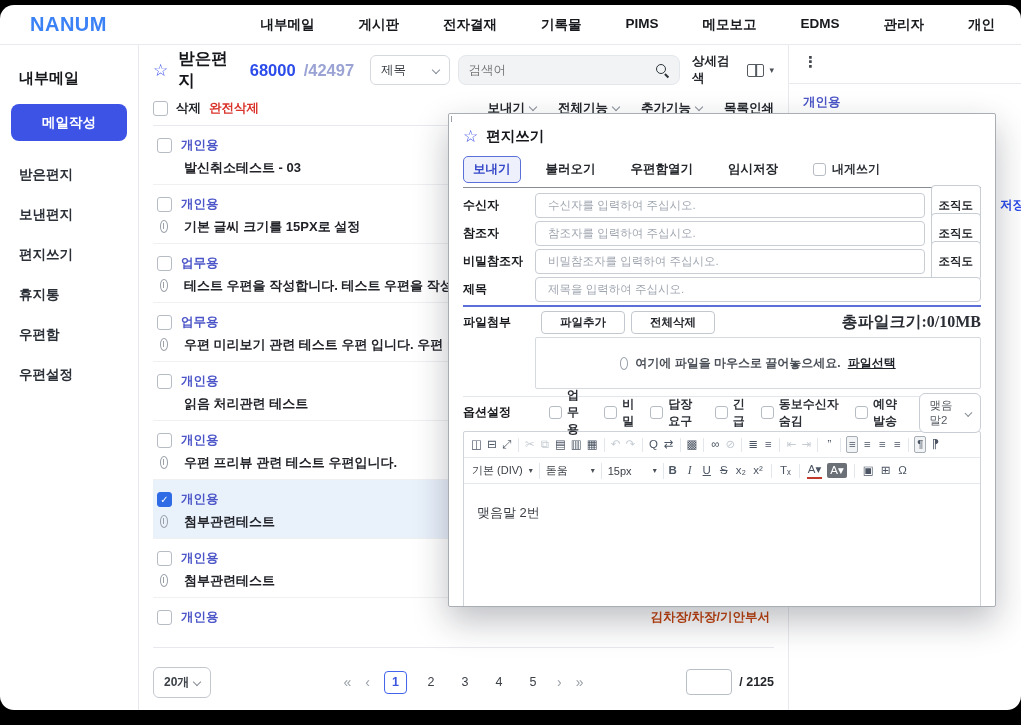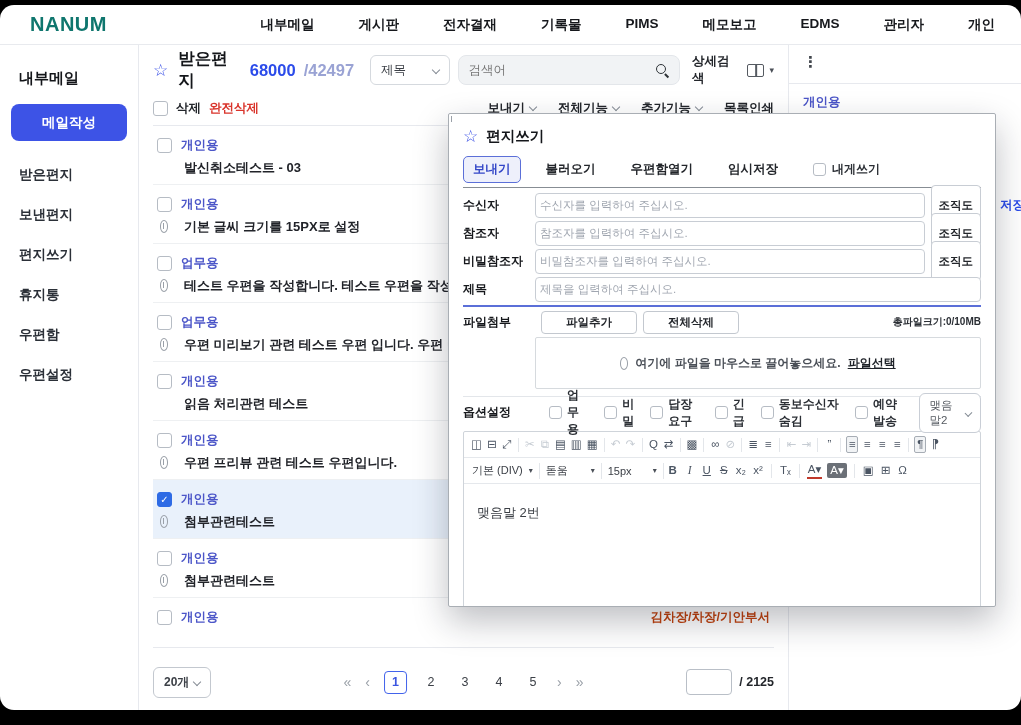--- a/index.html
+++ b/index.html
@@ -1,21 +1,21 @@
 <!DOCTYPE html>
 <html><head>
 <meta charset="utf-8">
 <style>
   * { margin:0; padding:0; box-sizing:border-box; }
   html,body { width:1021px; height:725px; background:#000; font-family:"Liberation Sans","DejaVu Sans",sans-serif; color:#23262b; overflow:hidden; }
   .app { position:absolute; top:5px; left:0; width:1021px; height:705px; background:#fff; border-radius:14px; overflow:hidden; }
 
   
   .topnav { height:40px; display:flex; align-items:center; padding:0 26px 0 30px; border-bottom:1px solid #e8eaee; }
-  .logo { font-size:20px; font-weight:800; color:#0f766e; letter-spacing:.5px; }
+  .logo { font-size:20px; font-weight:800; color:#3b82f6; letter-spacing:.5px; }
   .navmenu { margin-left:auto; display:flex; gap:44px; white-space:nowrap; overflow:hidden; }
   .navmenu .nav-item { font-size:13.5px; font-weight:700; color:#16181c; cursor:pointer; }
 
   
   .appbody { display:flex; height:665px; }
 
   
   .sidebar { width:139px; border-right:1px solid #e7e9ee; padding:24px 11px 0; flex:none; }
   .sb-title { font-size:15px; font-weight:800; color:#14161a; padding-left:8px; }
   .compose-btn { margin-top:16px; width:100%; height:37px; background:#3d53e6; color:#fff; border:none; border-radius:8px; font-size:13.5px; font-weight:700; cursor:pointer; font-family:inherit; }
@@ -94,27 +94,27 @@
   .tab { font-size:12.5px; font-weight:700; color:#23262b; padding:4px 9px; border:1px solid transparent; border-radius:5px; cursor:pointer; }
   .tab.active { border-color:#5b6fd8; background:#eef0fb; color:#3346c8; }
   .selfsend { display:flex; align-items:center; gap:6px; margin-left:10px; font-size:12px; font-weight:600; color:#2b2f35; cursor:pointer; }
   .selfsend .cbx { width:13px; height:13px; }
   .hr-dark { border:0; border-top:1px solid #878d94; margin:3px 0 4px; }
   .hr-blue { border:0; border-top:2px solid #5b6fd8; margin:3px 0 0; }
   .hr-light { border:0; border-top:1px solid #e3e6ea; margin:7px 0 0; }
 
   .frow { display:flex; align-items:center; height:26px; margin:2px 0; }
   .flabel { width:72px; flex:none; font-size:12px; font-weight:700; color:#16181c; }
-  .finput { flex:1; height:25px; border:1px solid #c8cdd4; border-radius:4px; font-size:11.5px; padding:0 4px; color:#3c4047; font-family:inherit; }
+  .finput { flex:1; height:25px; border:1px solid #c8cdd4; border-radius:4px; font-size:11.5px; padding:0 12px; color:#3c4047; font-family:inherit; }
   .finput::placeholder { color:#a0a6b0; }
   .orgbtn { flex:none; margin-left:6px; height:40px; padding:0 7px; font-size:11.5px; font-weight:700; color:#23262b; background:#fff; border:1px solid #c8cdd4; border-radius:4px; cursor:pointer; font-family:inherit; }
 
   .md-attach { display:flex; align-items:center; height:30px; gap:6px; }
-  .chipbtn { height:23px; padding:0 24px; font-size:11.5px; font-weight:700; color:#23262b; background:#fff; border:1px solid #c3c8cf; border-radius:4px; cursor:pointer; font-family:inherit; }
-  .attach-size { margin-left:auto; font-size:10px; font-weight:700; color:#2b2f35; }
+  .chipbtn { height:23px; padding:0 18px; font-size:11.5px; font-weight:700; color:#23262b; background:#fff; border:1px solid #c3c8cf; border-radius:4px; cursor:pointer; font-family:inherit; }
+  .attach-size { margin-left:auto; font-size:16px; font-weight:700; color:#2b2f35;font-family:Liberation Serif, serif; }
   .md-drop { margin-left:72px; height:52px; border:1px solid #d6dade; border-radius:2px; display:flex; align-items:center; justify-content:center; gap:7px; font-size:12px; font-weight:600; color:#4a4f57; }
   .file-select { color:#1f2329; font-weight:700; text-decoration:underline; cursor:pointer; }
 
   .md-options { display:flex; align-items:center; height:29px; gap:14px; margin-top:1px; }
   .opt { display:flex; align-items:center; gap:5px; font-size:12px; font-weight:600; color:#2b2f35; cursor:pointer; }
   .opt .cbx { width:13px; height:13px; }
   .closing-select { margin-left:auto; border:1px solid #c9ced6; border-radius:6px; padding:4px 9px; font-size:11.5px; color:#555a61; display:flex; align-items:center; cursor:pointer; background:#fff; }
 
   .editor { margin-top:4px; border:1px solid #cfd4da; border-radius:2px; height:188px; overflow:hidden; }
   .tb-row { display:flex; align-items:center; gap:3px; padding:0 6px; height:26px; border-bottom:1px solid #e5e8ec; overflow:hidden; }

